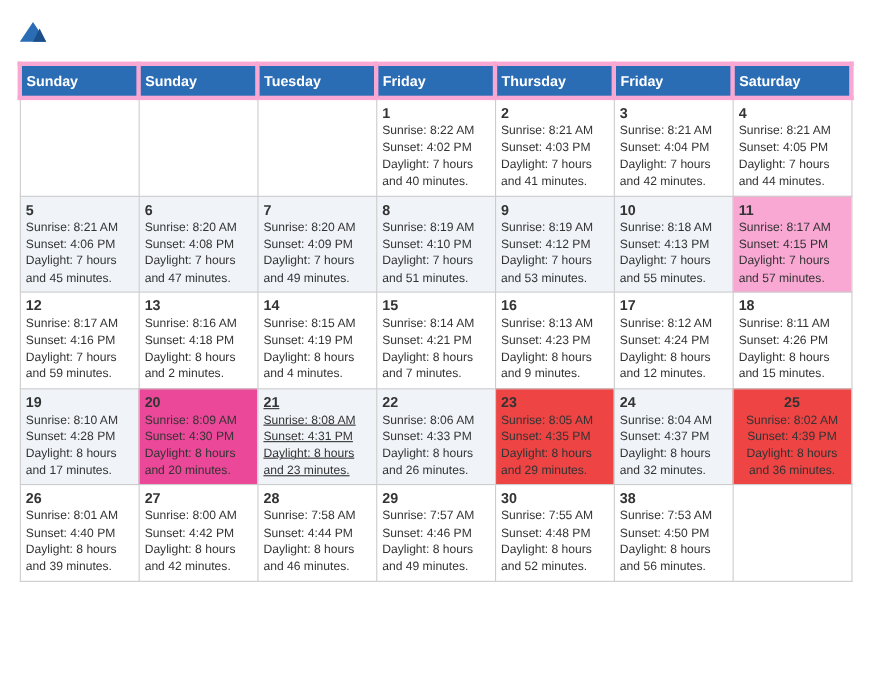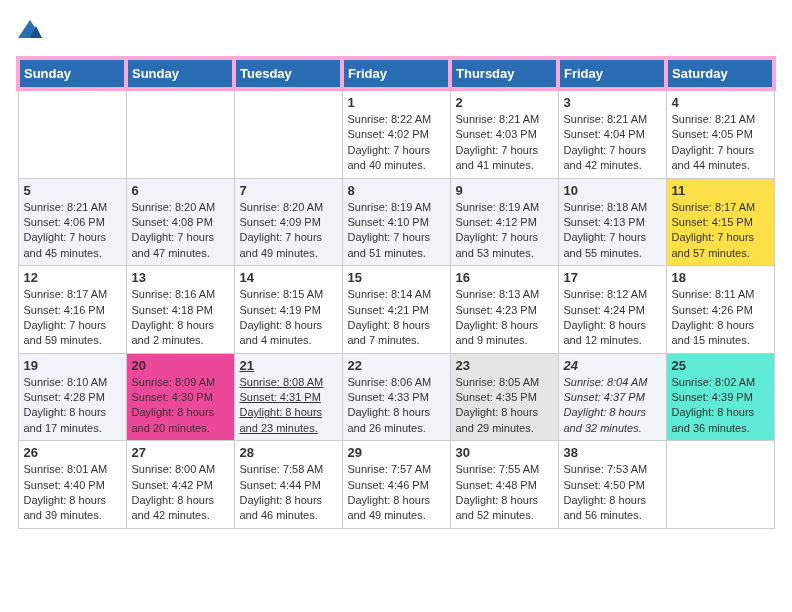--- a/index.html
+++ b/index.html
@@ -154,21 +154,21 @@
         <div class="day-info">Sunrise: 8:19 AM<br>Sunset: 4:10 PM<br>Daylight: 7 hours and 51 minutes.</div>
       </td>
         <td style="background: rgb(240, 244, 248);">
         <div class="day-num">9</div>
         <div class="day-info">Sunrise: 8:19 AM<br>Sunset: 4:12 PM<br>Daylight: 7 hours and 53 minutes.</div>
       </td>
         <td style="background: rgb(240, 244, 248);">
         <div class="day-num">10</div>
         <div class="day-info">Sunrise: 8:18 AM<br>Sunset: 4:13 PM<br>Daylight: 7 hours and 55 minutes.</div>
       </td>
-        <td style="background: #fde047;">
+        <td style="background: #f9a8d4;">
         <div class="day-num">11</div>
         <div class="day-info">Sunrise: 8:17 AM<br>Sunset: 4:15 PM<br>Daylight: 7 hours and 57 minutes.</div>
       </td>
       </tr>
       <tr>
         <td>
         <div class="day-num">12</div>
         <div class="day-info">Sunrise: 8:17 AM<br>Sunset: 4:16 PM<br>Daylight: 7 hours and 59 minutes.</div>
       </td>
         <td>
@@ -206,29 +206,29 @@
         <div class="day-info">Sunrise: 8:09 AM<br>Sunset: 4:30 PM<br>Daylight: 8 hours and 20 minutes.</div>
       </td>
         <td style="background: rgb(240, 244, 248); text-decoration: underline;">
         <div class="day-num">21</div>
         <div class="day-info">Sunrise: 8:08 AM<br>Sunset: 4:31 PM<br>Daylight: 8 hours and 23 minutes.</div>
       </td>
         <td style="background: rgb(240, 244, 248); margin-top: 20px;">
         <div class="day-num">22</div>
         <div class="day-info">Sunrise: 8:06 AM<br>Sunset: 4:33 PM<br>Daylight: 8 hours and 26 minutes.</div>
       </td>
-        <td style="background: #e5e5e5; margin-top: 12px;">
+        <td style="background: #ef4444; margin-top: 12px;">
         <div class="day-num">23</div>
         <div class="day-info">Sunrise: 8:05 AM<br>Sunset: 4:35 PM<br>Daylight: 8 hours and 29 minutes.</div>
       </td>
-        <td style="background: rgb(240, 244, 248); font-style: italic;">
+        <td style="background: rgb(240, 244, 248);">
         <div class="day-num">24</div>
         <div class="day-info">Sunrise: 8:04 AM<br>Sunset: 4:37 PM<br>Daylight: 8 hours and 32 minutes.</div>
       </td>
-        <td style="background: #5eead4;">
+        <td style="background: #ef4444; text-align: center;">
         <div class="day-num">25</div>
         <div class="day-info">Sunrise: 8:02 AM<br>Sunset: 4:39 PM<br>Daylight: 8 hours and 36 minutes.</div>
       </td>
       </tr>
       <tr>
         <td>
         <div class="day-num">26</div>
         <div class="day-info">Sunrise: 8:01 AM<br>Sunset: 4:40 PM<br>Daylight: 8 hours and 39 minutes.</div>
       </td>
         <td>

